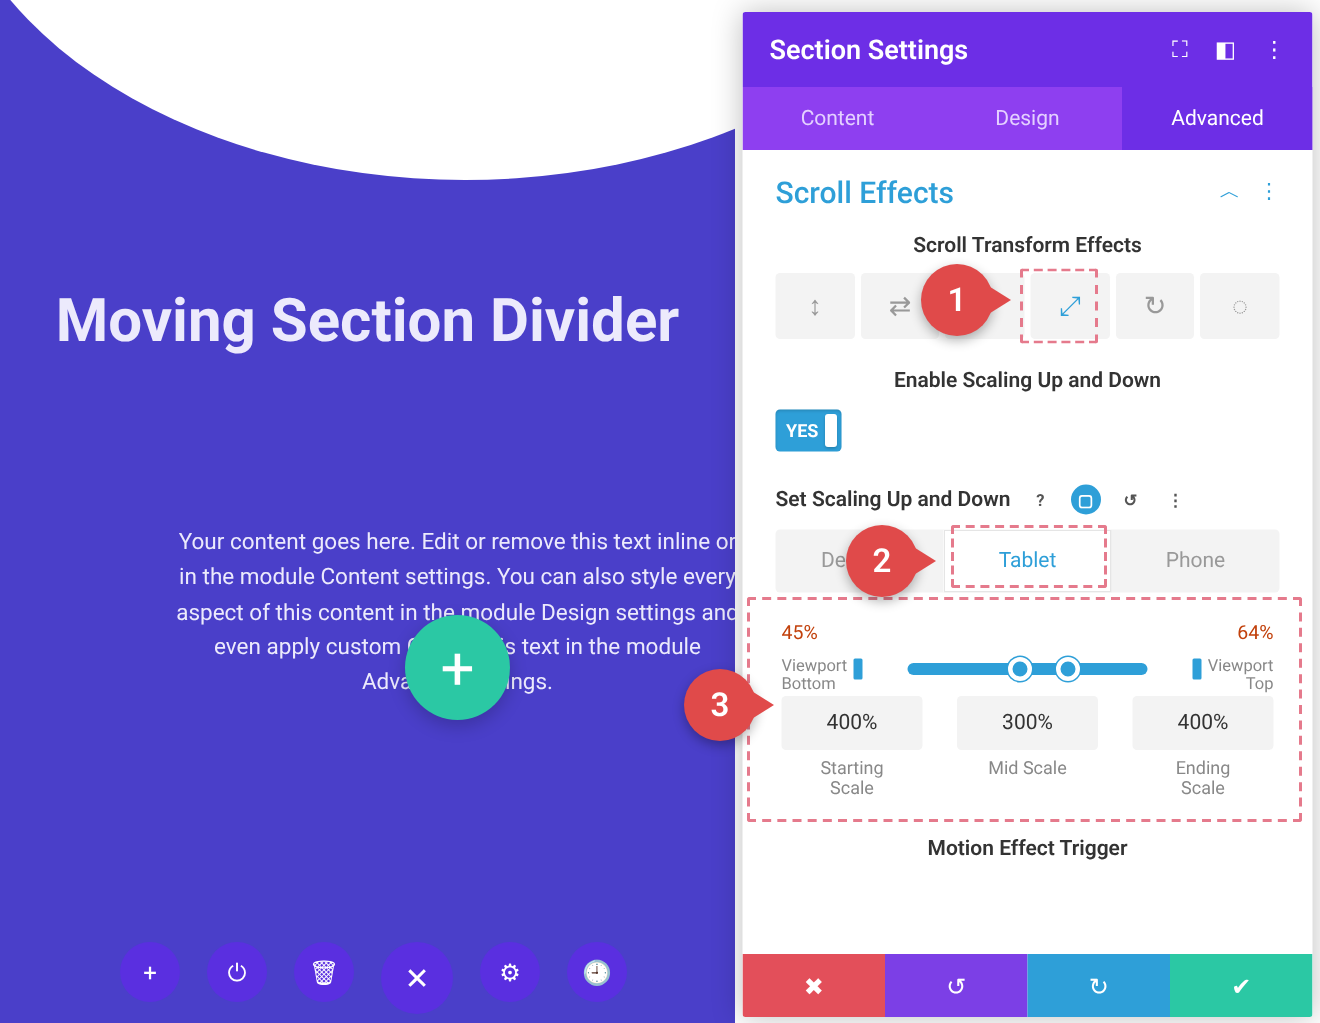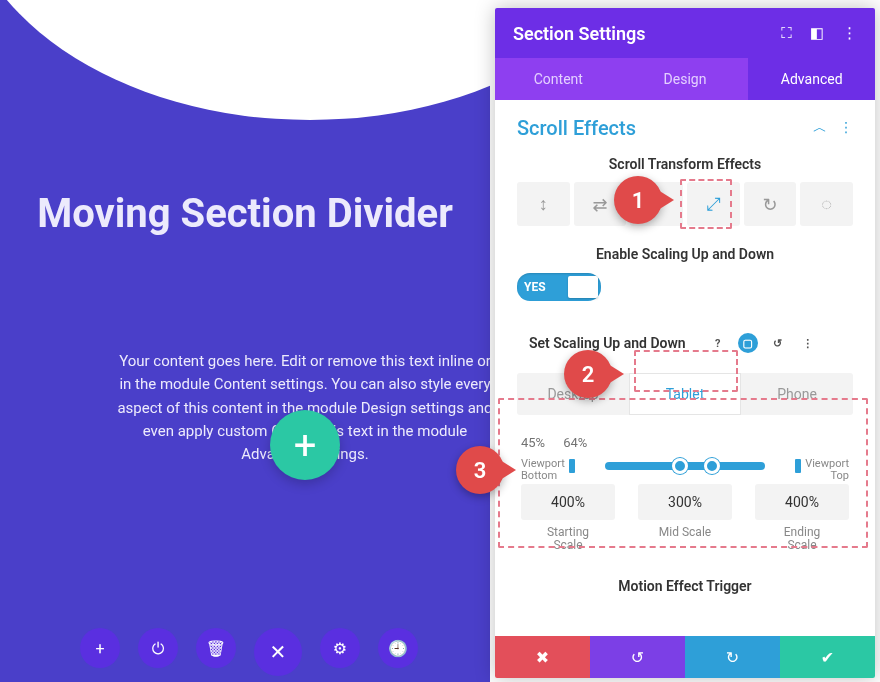--- a/index.html
+++ b/index.html
@@ -77,21 +77,21 @@
     display: flex; gap: 4px; margin-bottom: 20px;
   }
   .effect-btn {
     flex: 1; height: 44px; background: #f3f3f3; border-radius: 3px;
     display: flex; align-items: center; justify-content: center;
     color: #999; font-size: 18px; position: relative;
   }
   .effect-btn.active { color: #2e9fd8; }
 
   .toggle {
-    width: 84px; height: 28px; border-radius: 13px; background: #2e9fd8;
+    width: 44px; height: 28px; border-radius: 3px; background: #2e9fd8;
     display: flex; align-items: center; padding: 3px; margin-bottom: 22px;
     box-shadow: inset 0 1px 2px rgba(0,0,0,0.15);
     margin-top: 11px;
   }
   .toggle-label { color: #fff; font-size: 12px; font-weight: 700; margin: 0 4px; }
   .toggle-knob { width: 30px; height: 22px; background: #fff; border-radius: 2px; margin-left: auto; box-shadow: 0 1px 2px rgba(0,0,0,0.2);}
 
   .label-row { display: flex; align-items: center; gap: 10px; margin-bottom: 10px; }
   .mini-icon {
     width: 20px; height: 20px; border-radius: 50%;
@@ -106,21 +106,21 @@
     background: #f3f3f3; margin-bottom: 10px;
   }
   .device-tab {
     flex: 1; display: flex; align-items: center; justify-content: center;
     font-size: 14px; color: #999; cursor: pointer;
   }
   .device-tab.active { background: #fff; color: #2e9fd8; box-shadow: inset 0 0 0 1px #e5e5e5; }
 
   .scale-area { padding: 10px 4px 14px; margin-bottom: 12px; }
   .vp-labels { display: flex; justify-content: space-between; font-size: 11px; color: #888; line-height: 1.1; }
-  .perc-row { display: flex; justify-content: flex-start; gap: 18px; font-size: 13px; color: #737373; margin-bottom: 6px; }
+  .perc-row { display: flex; justify-content: space-between; gap: 18px; font-size: 13px; color: #c2410c; margin-bottom: 6px; }
   .slider-track {
     position: relative; height: 8px; background: #2e9fd8; border-radius: 4px;
     margin: 6px 40px 14px;
   }
   .slider-end {
     position: absolute; top: -3px; width: 6px; height: 14px; background: #2e9fd8; border-radius: 1px;
   }
   .slider-end.left { left: -36px; }
   .slider-end.right { right: -36px; }
   .slider-knob {
@@ -249,21 +249,21 @@
         </div>
     </div>
 
     <div class="label">Enable Scaling Up and Down</div>
     <div class="toggle">
       <span class="toggle-label">YES</span>
       <span class="toggle-knob"></span>
     </div>
 
     <div class="label-row">
-      <span class="label" style="margin:12px">Set Scaling Up and Down</span>
+      <span class="label" style="margin:0">Set Scaling Up and Down</span>
       <span class="mini-icon gray">?</span>
       <span class="mini-icon filled">▢</span>
       <span class="mini-icon gray">↺</span>
       <span class="mini-icon gray">⋮</span>
     </div>
 
     <div class="device-tabs">
       <div class="device-tab">Desktop</div>
       <div class="device-tab active">Tablet</div>
       <div class="device-tab">Phone</div>

